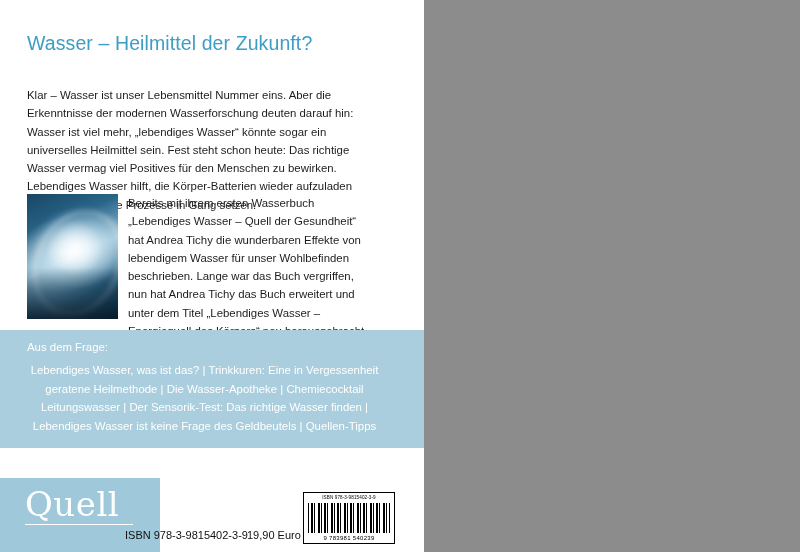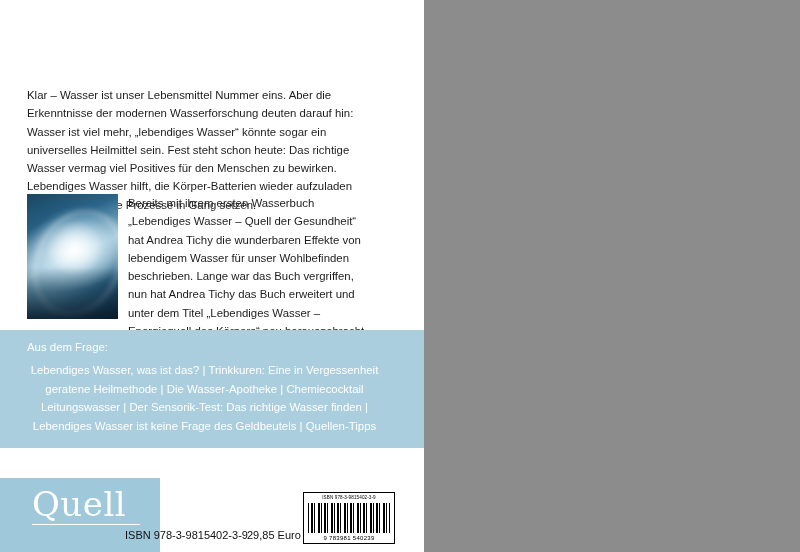--- a/index.html
+++ b/index.html
@@ -137,21 +137,21 @@
     top: 361px;
     width: 355px;
     font-size: 11.4px;
     line-height: 18.6px;
     color: #ffffff;
     text-align: center;
   }
   .contents-body p { margin: 0; }
   #logo {
     position: absolute;
-    left: 32px;
+    left: 25px;
     top: 488px;
     width: 110px;
     height: 52px;
   }
   #logo .quell {
     position: absolute;
     left: 0;
     top: -4px;
     font-family: "DejaVu Serif", serif;
     font-size: 34px;
@@ -246,20 +246,21 @@
 </style>
 </head>
 <body>
 
 <div id="page">
 
   <div id="grey-area"></div>
 
   <div id="back-cover">
 
+    <div class="headline">Wasser – Heilmittel der Zukunft?</div>
 
     <div class="intro">
       <p>Klar – Wasser ist unser Lebensmittel Nummer eins. Aber die Erkenntnisse der modernen Wasserforschung deuten darauf hin: Wasser ist viel mehr, „lebendiges Wasser“ könnte sogar ein universelles Heilmittel sein. Fest steht schon heute: Das richtige Wasser vermag viel Positives für den Menschen zu bewirken. Lebendiges Wasser hilft, die Körper-Batterien wieder aufzuladen und kann heilsame Prozesse in Gang setzen.</p>
     </div>
 
     <div id="photo">
       <div class="layer-a"></div>
       <div class="layer-b"></div>
       <div class="layer-c"></div>
       <div class="layer-d"></div>
@@ -276,21 +277,21 @@
     </div>
 
     <div id="logo-bg"></div>
     <div id="logo">
       <div class="quell">Quell</div>
       <div class="rule"></div>
       <div class="edition">Edition</div>
     </div>
 
     <div class="isbn-line">ISBN 978-3-9815402-3-9</div>
-    <div class="price">29,85 Euro</div>
+    <div class="price">19,90 Euro</div>
 
     <div id="barcode">
       <div class="bc-label">ISBN 978-3-9815402-3-9</div>
       <div class="bars"></div>
       <div class="bc-num">9 783981 540239</div>
     </div>
 
   </div>
 </div>
 

